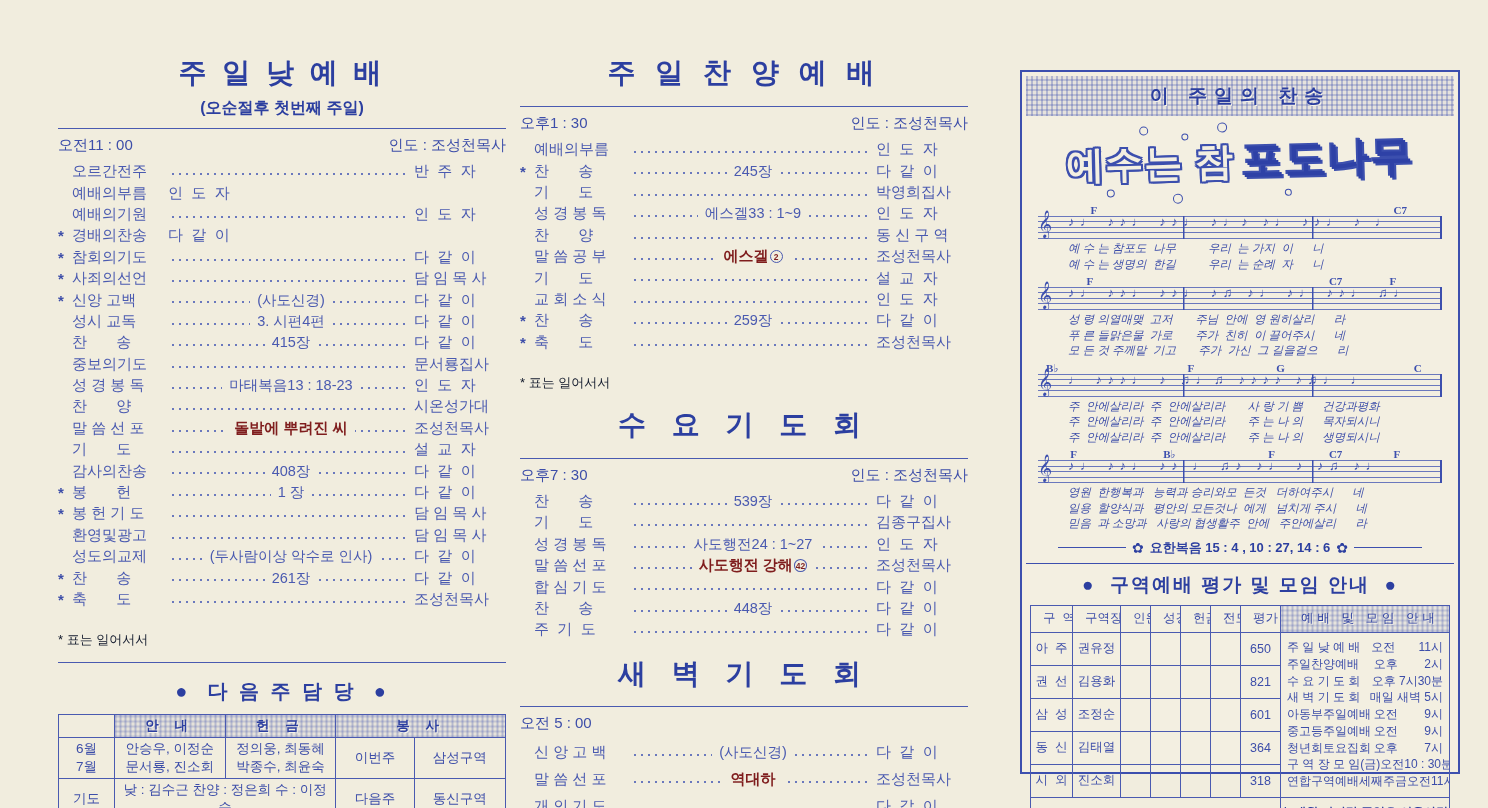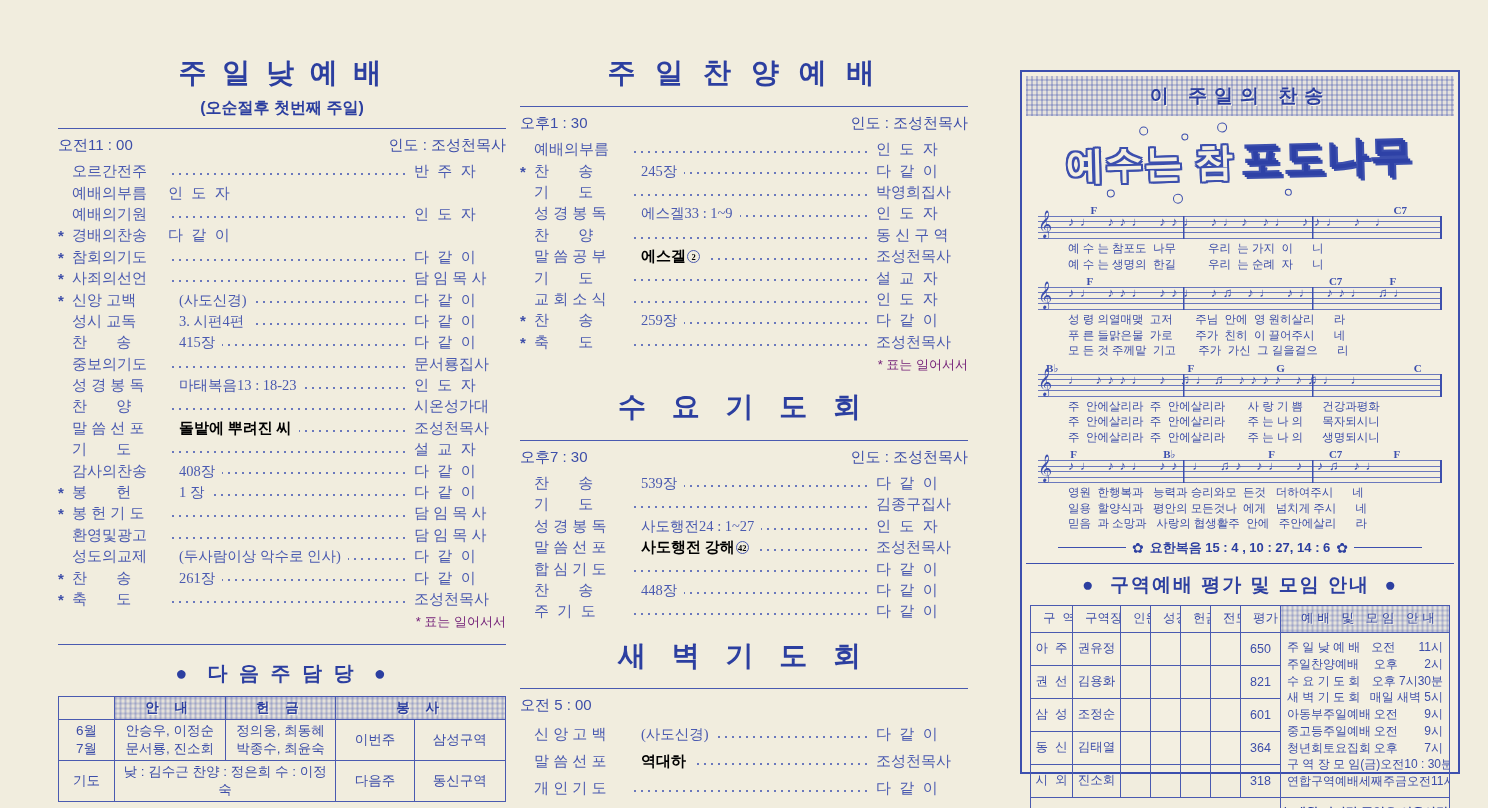--- a/index.html
+++ b/index.html
@@ -17,34 +17,34 @@
     font-size:28px;letter-spacing:4px;white-space:pre;margin:0;
   }
   .subtitle{text-align:center;font-weight:bold;color:#2c3fa0;font-size:16px;margin-top:6px;white-space:pre;}
   .rule{border-top:1.6px solid #4a5ab0;margin-top:9px;}
   .timerow{display:flex;justify-content:space-between;font-size:15px;margin-top:7px;color:#3d4ea9;}
   .rows{margin-top:6px;}
   .srow{display:flex;align-items:center;font-size:15px;height:21.4px;color:#4a5ab0;}
   .srow .star{width:14px;flex:0 0 14px;font-weight:bold;color:#3d4ea9;}
   .srow .lbl{flex:0 0 96px;white-space:pre;}
   .srow .leader{
-    flex:1;display:flex;align-items:center;min-width:0;
+    flex:1;display:flex;justify-content:center;align-items:center;min-width:0;
     background-image:repeating-linear-gradient(to right,#6a78bd 0 2px,transparent 2px 7px);
     background-size:100% 2px;background-repeat:no-repeat;background-position:0 62%;
-    margin:0 4px;height:100%;font-family:Liberation Serif, serif;
+    margin:0 4px;height:100%;
   }
   .srow .ctr{background:#f1edde;padding:0 7px;white-space:pre;font-size:14.5px;}
-  .srow .ctr.bold{font-weight:bold;color:#000000;font-size:15px;}
+  .srow .ctr.bold{font-weight:bold;color:#7f1d1d;font-size:15px;}
   .srow .circ{
     display:inline-block;border:1.2px solid #4a5ab0;border-radius:50%;
     min-width:13px;height:13px;line-height:13px;font-size:8.5px;text-align:center;
     vertical-align:1px;margin-left:1px;padding:0 1px;box-sizing:border-box;
   }
   .srow .rt{flex:0 0 92px;white-space:pre;text-align:left;}
-  .note{ text-align:right;font-size:13px;margin-top:3px;color:#701a75;white-space:pre;}
+  .note{ text-align:left;font-size:13px;margin-top:21px;color:#0f172a;white-space:pre;}
   .roomy .srow{height:27px;}
   
   .nw-title{margin:15px 0 9px;font-size:20px;letter-spacing:3px;}
   table{border-collapse:collapse;}
   .nw{width:100%;font-size:13.5px;color:#3d4ea9;}
   .nw td,.nw th{border:1.6px solid #4a5ab0;padding:2px 4px;text-align:center;white-space:pre-line;}
   .shade{
     background-color:rgba(74,90,176,.07);
     background-image:
       repeating-linear-gradient(90deg,rgba(74,90,176,.30) 0 2px,transparent 2px 5px),
@@ -83,21 +83,21 @@
     position:relative;height:23px;
     background-image:
       linear-gradient(#3c4fae,#3c4fae),linear-gradient(#3c4fae,#3c4fae),linear-gradient(#3c4fae,#3c4fae),
       repeating-linear-gradient(to bottom,#6a78bd 0 1px,transparent 1px 5.5px);
     background-size:1.5px 23px,1.5px 23px,2px 23px,100% 23px;
     background-position:36% 0,68% 0,100% 0,0 0;
     background-repeat:no-repeat;
   }
   .clef{position:absolute;left:0;top:-4px;font-size:24px;color:#3c4fae;line-height:1;}
   .notes{position:absolute;left:30px;right:8px;top:-2px;font-size:13px;letter-spacing:5.5px;color:#3c4fae;white-space:nowrap;overflow:hidden;}
-  .lyrics{margin-top:2px;padding-left:30px;}
+  .lyrics{margin-top:2px;padding-left:30px;font-style:italic;}
   .lyr{font-size:11.5px;line-height:15.5px;white-space:pre;color:#3d4ea9;}
   .scripture{display:flex;align-items:center;justify-content:center;margin:7px 10px 6px;gap:6px;color:#2c3fa0;font-weight:bold;font-size:13px;}
   .scripture .dash{width:68px;border-top:1.6px solid #3c4fae;}
   .flower{font-size:14px;}
   .panel-divider{border-top:1.8px solid #3c4fae;margin:0 4px;}
   .zone-title{margin:8px 0 7px;font-size:19px;letter-spacing:2px;}
   .zone{width:420px;margin:0 auto;font-size:12.5px;color:#3d4ea9;table-layout:fixed;}
   .zone td,.zone th{border:1.4px solid #4a5ab0;padding:1px 2px;text-align:center;overflow:hidden;}
   .zone th{font-weight:normal;white-space:pre;height:24px;padding-left:12px;}
   .zone .sched-hd{letter-spacing:4px;white-space:pre;}

